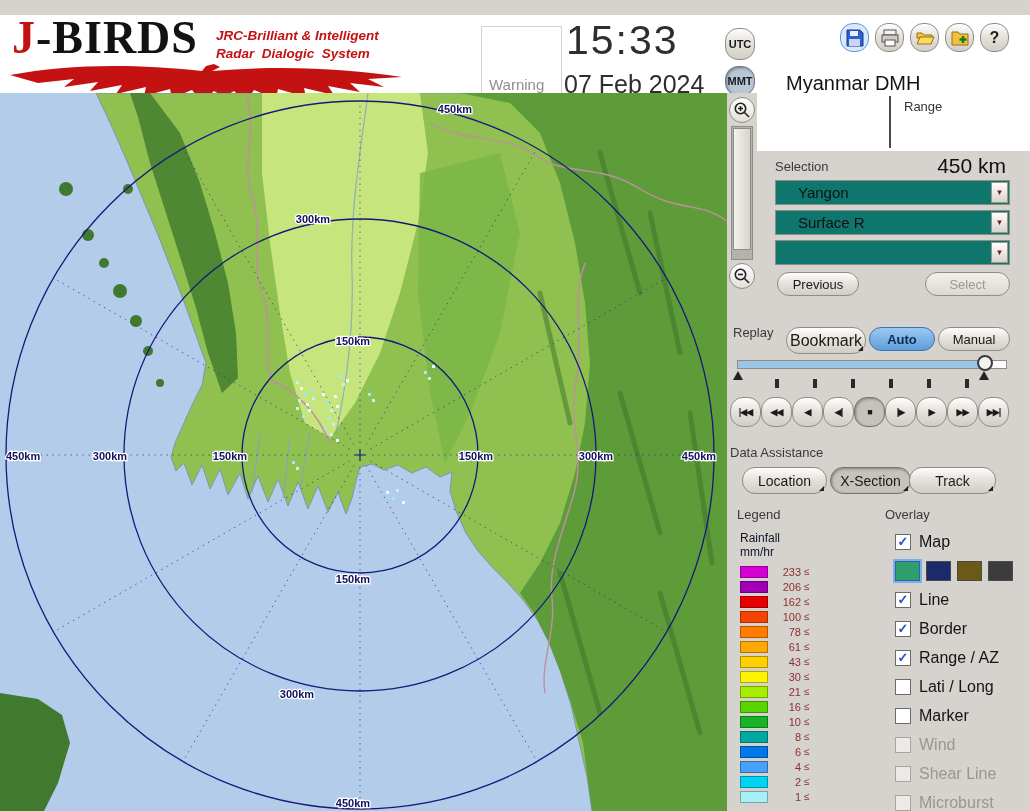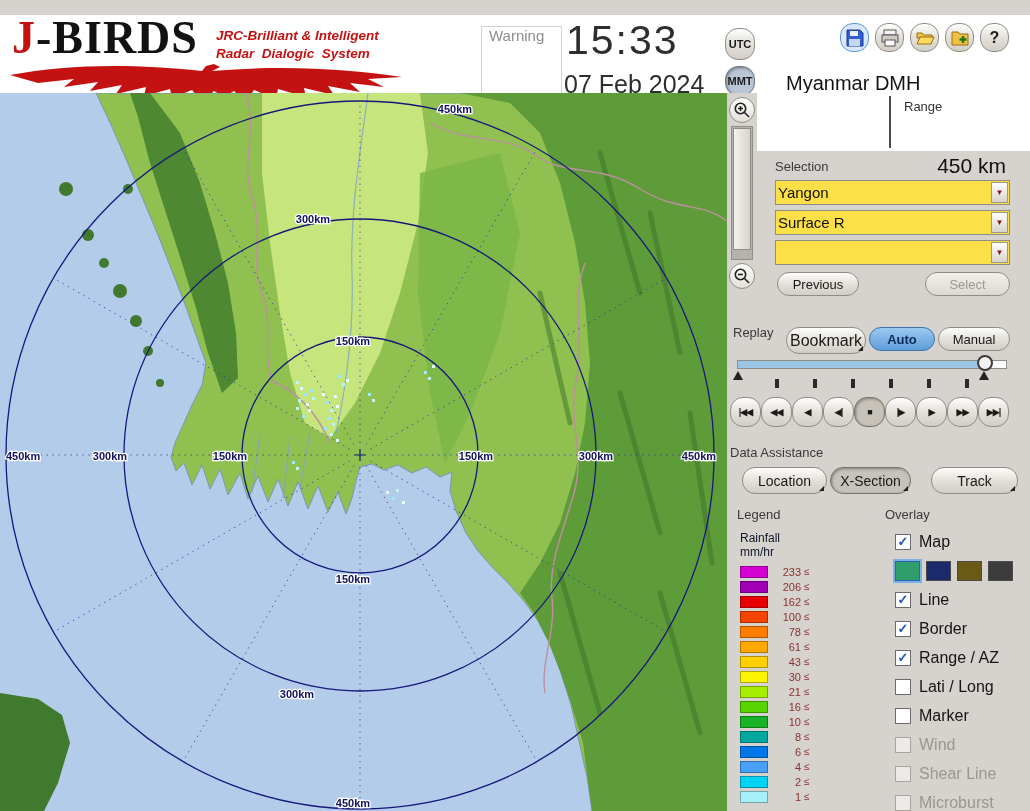--- a/index.html
+++ b/index.html
@@ -10,21 +10,21 @@
   
   .topbar{position:absolute;left:0;top:0;width:1030px;height:93px;background:#ffffff;
     border-bottom:1px solid #a8a59e;margin-top:15px;}
   .logo-text{position:absolute;left:12px;top:-4px;font-family:"Liberation Serif",serif;
     font-weight:bold;font-size:46px;letter-spacing:1px;color:#121212;}
   .logo-text .j{color:#c41212;}
   .tagline{position:absolute;left:216px;top:12px;color:#c41212;font-weight:bold;
     font-style:italic;font-size:13.5px;line-height:1.3;white-space:pre;}
   .eagle{position:absolute;left:6px;top:48px;}
   .warnbox{position:absolute;left:481px;top:11px;width:81px;height:68px;background:#fff;
-    border:1px solid #d4d2cc;color:#8d8d8d;font-size:15px;display:flex;align-items:flex-start;
+    border:1px solid #d4d2cc;color:#8d8d8d;font-size:15px;display:flex;align-items:flex-end;
     padding-left:7px;}
   .time{position:absolute;left:566px;top:2px;font-size:41px;color:#2e2e2e;letter-spacing:2px;}
   .date{position:absolute;left:564px;top:55px;font-size:25px;color:#2e2e2e;}
   .btn{display:flex;align-items:center;justify-content:center;
     background:linear-gradient(#fefefe,#e6e3dc 45%,#d2cec6);
     border:1px solid #8f8d86;border-radius:13px;font-size:13px;color:#1a1a1a;
     font-family:"Liberation Sans",sans-serif;cursor:default;position:relative;}
   .btn.pressed{background:#c7c3bb;box-shadow:inset 1px 1px 3px rgba(0,0,0,.35);border-color:#76746c;}
   .btn.disabled{color:#9b988f;background:linear-gradient(#f2f0ec,#ddd9d1);}
   .tzbtn{position:absolute;left:725px;width:30px;font-size:11px;font-weight:bold;}
@@ -50,22 +50,22 @@
     border:1px solid #8f8d86;position:relative;}
   .vthumb{position:absolute;left:1px;top:1px;width:18px;height:122px;
     background:linear-gradient(90deg,#f4f2ee,#d8d4cc);border:1px solid #8f8d86;}
 
   .rangestrip{position:absolute;left:30px;top:0;width:273px;height:58px;background:#fff;}
   .rs-div{position:absolute;left:132px;top:3px;width:2px;height:52px;background:#4a4a4a;}
   .rs-label{position:absolute;left:147px;top:6px;font-size:13px;color:#333;}
   .rs-value{position:absolute;right:24px;top:26px;font-size:21px;color:#101010;margin-top:35px;}
 
   .sel-label{left:48px;top:66px;}
-  .dd{position:absolute;left:48px;width:235px;height:25px;background:#fde047;border:1px solid #8f8d86;
-    display:flex;align-items:center;padding-left:2px;font-size:15px;color:#101010;}
+  .dd{position:absolute;left:48px;width:235px;height:25px;background:#0f766e;border:1px solid #8f8d86;
+    display:flex;align-items:center;padding-left:22px;font-size:15px;color:#101010;}
   .dd1{top:87px}.dd2{top:117px}.dd3{top:147px}
   .ddarrow{position:absolute;right:1px;top:1px;width:17px;height:21px;
     background:linear-gradient(#fefefe,#d8d4cc);border:1px solid #9a978f;
     display:flex;align-items:center;justify-content:center;font-size:8px;color:#801818;}
   .prevbtn{position:absolute;left:50px;top:179px;width:82px;height:24px;}
   .selbtn{position:absolute;left:198px;top:179px;width:85px;height:24px;}
 
   .replay-label{left:6px;top:232px;}
   .bkmbtn{position:absolute;left:59px;top:234px;width:80px;height:27px;font-size:16px;}
   .autobtn{position:absolute;left:142px;top:234px;width:66px;height:24px;
@@ -82,21 +82,21 @@
     border-right:5px solid transparent;border-bottom:9px solid #222;}
   .tri-l{left:6px}.tri-r{left:252px}
   .tick{position:absolute;top:286px;width:4px;height:9px;background:#2a2a2a;}
   .pbrow{position:absolute;left:3px;top:304px;display:flex;}
   .pbtn{width:31px;height:30px;font-size:9px;letter-spacing:-1px;font-weight:bold;}
 
   .da-label{left:3px;top:352px;}
   .dabtn{position:absolute;top:374px;height:27px;font-size:14px;}
   .locbtn{left:15px;width:85px;}
   .xsbtn{left:103px;width:81px;}
-  .trkbtn{left:204px;width:87px;}
+  .trkbtn{left:182px;width:87px;}
 
   .legend-label{left:10px;top:414px;}
   .lg-unit{position:absolute;left:13px;font-size:12px;color:#0f172a;}
   .lg-u1{top:438px}.lg-u2{top:452px}
   .lg-scale{position:absolute;left:13px;top:471px;}
   .lg-row{display:flex;align-items:center;height:15px;}
   .lg-sw{width:28px;height:12px;border:1px solid rgba(0,0,0,.3);margin-right:7px;}
   .lg-val{width:26px;text-align:right;font-size:11px;color:#8a3030;}
   .lg-le{font-size:10px;color:#8a3030;margin-left:3px;}
 

